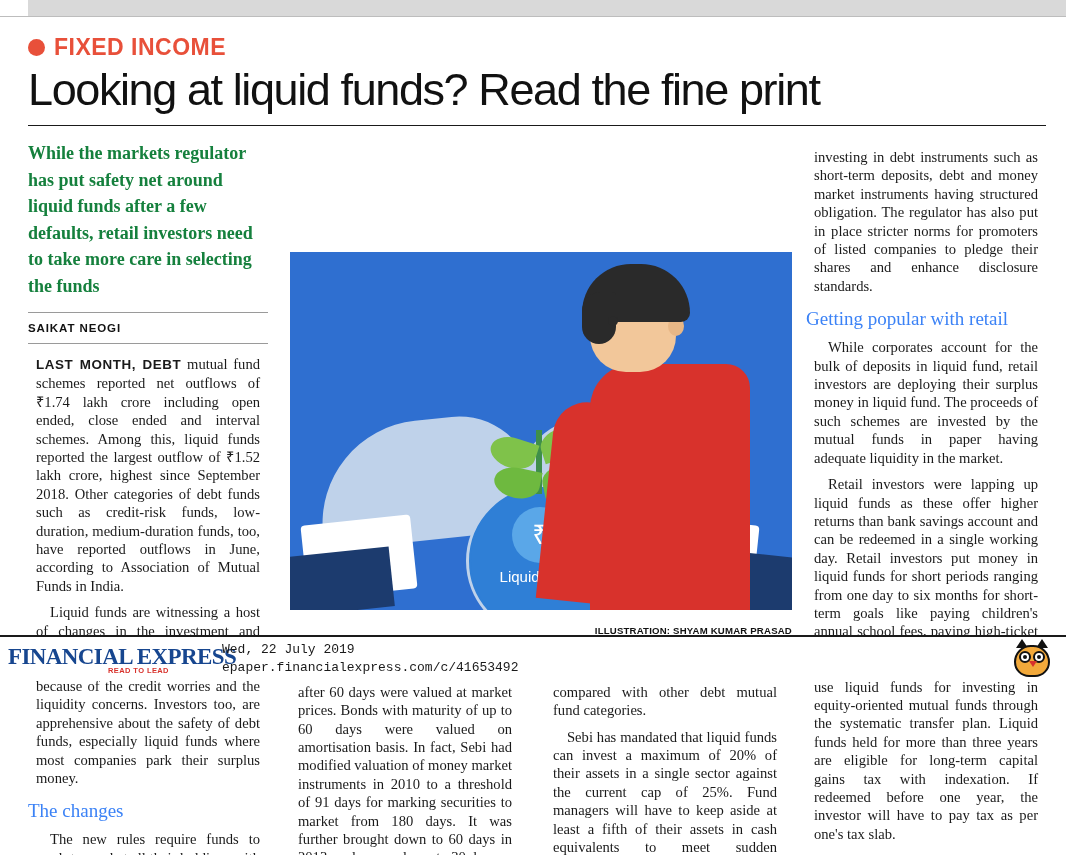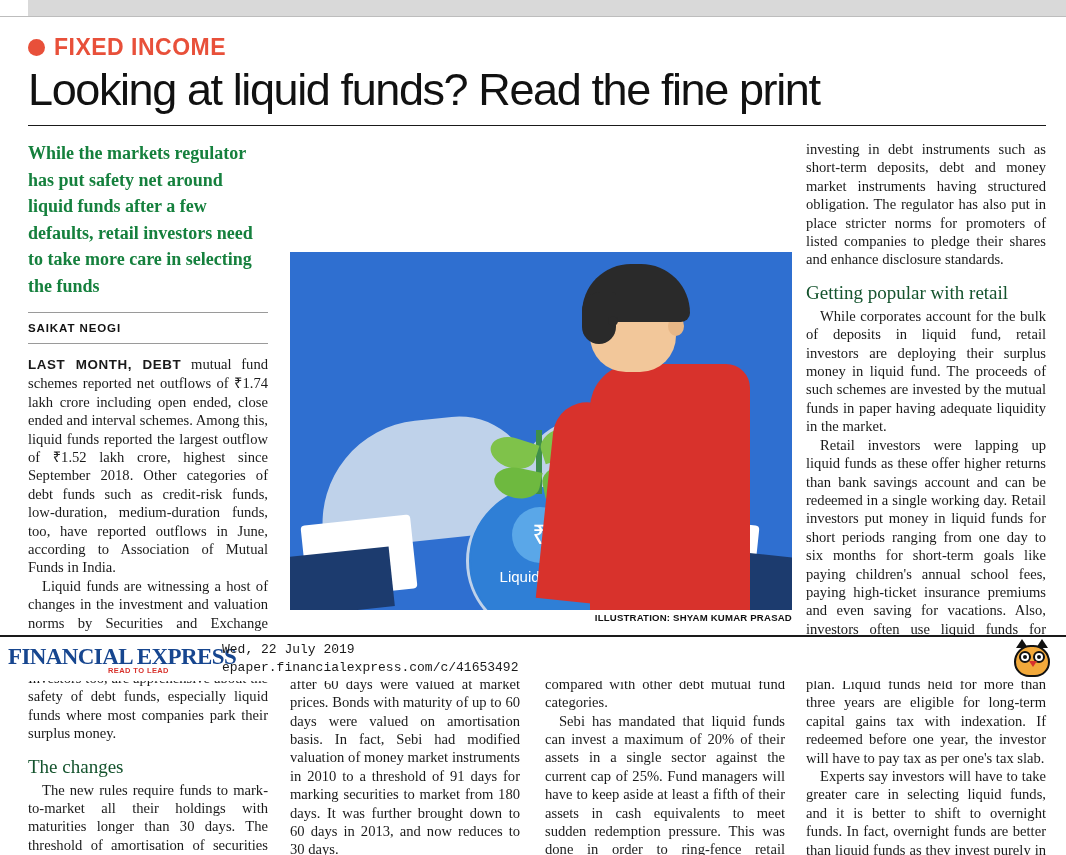--- a/index.html
+++ b/index.html
@@ -114,41 +114,41 @@
   }
   .rule-thin2 {
     border-top: 1px solid #9a9a9a;
     margin: 9px 0 11px 0;
   }
   p.body {
     font-family: "Liberation Serif", serif;
     font-size: 14.6px;
     line-height: 18.4px;
     text-align: justify;
-    margin: 0;
+    margin: 8px;
     color: #1a1a1a;
     text-indent: 14px;
     hyphens: auto;
   }
   p.body.first {
     text-indent: 0;
   }
   p.body.noindent { text-indent: 0; }
   .dropcap-lead {
     font-family: "Liberation Sans", sans-serif;
     font-weight: bold;
     font-size: 13.4px;
     letter-spacing: 0.6px;
   }
   h3.sub {
     font-family: "Liberation Serif", serif;
     font-weight: normal;
     font-size: 19px;
     line-height: 22px;
-    color: #14532d;
+    color: #3b82f6;
     margin: 13px 0 3px 0;
   }
   
   .figure {
     position: absolute;
     left: 262px;
     top: 126px;
     width: 502px;
     height: 374px;
   }
@@ -159,21 +159,21 @@
     position: relative;
     overflow: hidden;
   }
   .illus-caption {
     font-family: "Liberation Sans", sans-serif;
     font-weight: bold;
     font-size: 9.6px;
     letter-spacing: 0.2px;
     text-align: right;
     color: #111111;
-    padding-top: 2px;
+    padding-top: 15px;
   }
   
   .sky { position:absolute; left:0; top:0; width:502px; height:358px; background:#2f6fd0; }
   .hand-left {
     position:absolute; left:28px; top:168px; width:215px; height:120px;
     background:#bfd2ea; border-radius:110px 80px 18px 18px;
     transform: rotate(-6deg);
   }
   .hand-right {
     position:absolute; left:228px; top:168px; width:215px; height:120px;

